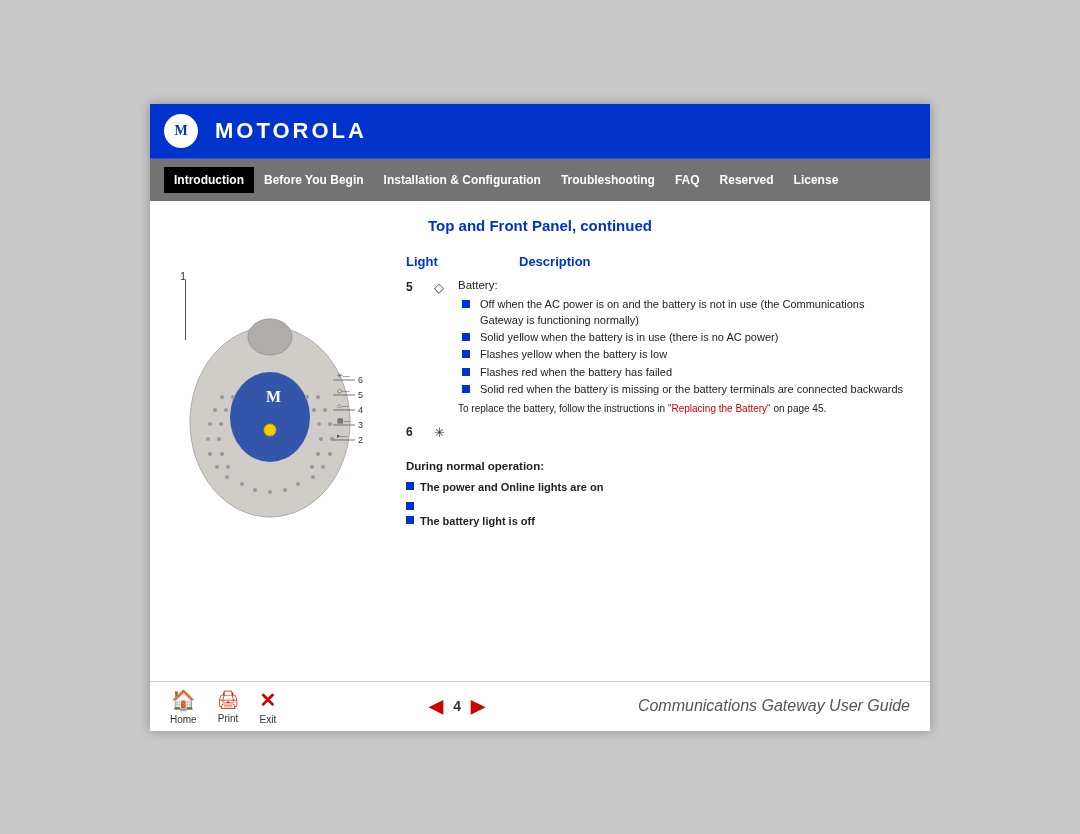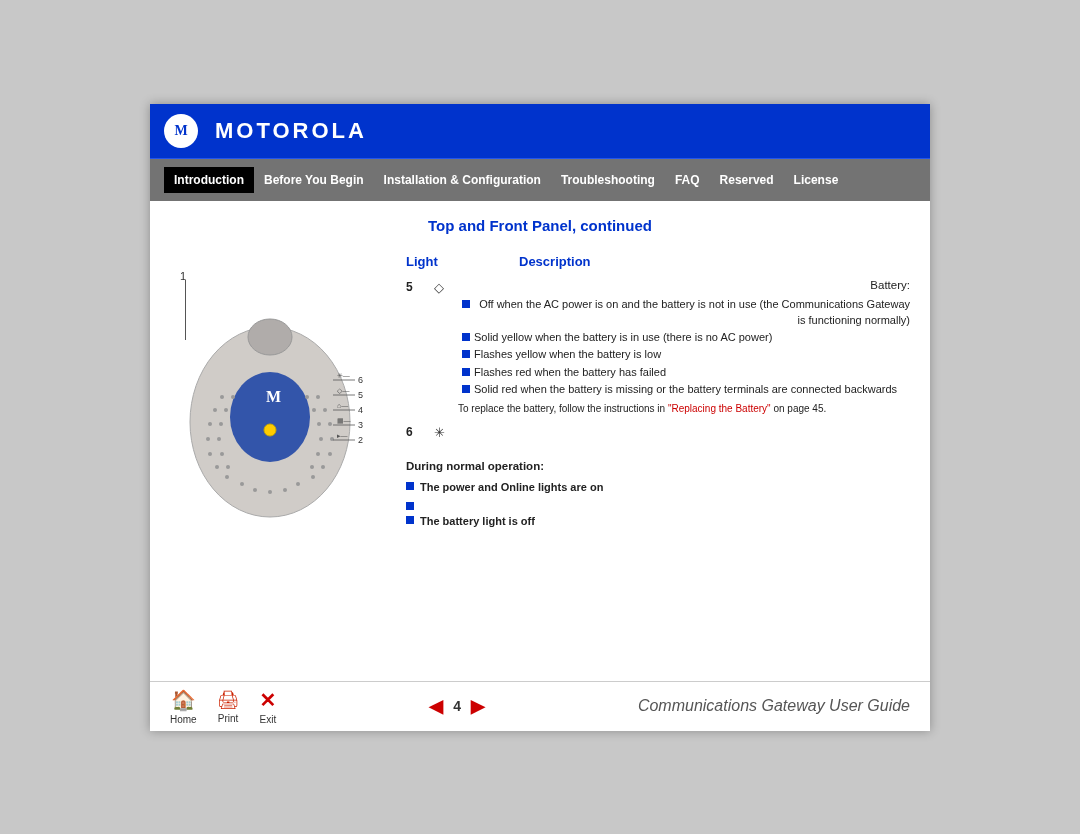--- a/index.html
+++ b/index.html
@@ -136,34 +136,32 @@
       margin-top: 1px;
       font-size: 13px;
       color: #333;
     }
     .entry-content {
       flex: 1;
     }
     .entry-content .main-label {
       font-size: 11.5px;
       font-weight: normal;
-      text-align: right;
     }
     .bullet-list {
       list-style: none;
       margin: 3px 0 3px 4px;
     }
     .bullet-list li {
       display: flex;
       align-items: flex-start;
-      gap: 4px;
+      gap: 10px;
       margin-bottom: 2px;
       font-size: 11px;
       line-height: 1.4;
-      text-align: right;
     }
     .link-text {
       color: #cc0000;
       text-decoration: none;
     }
     .divider-section {
       margin-top: 10px;
       font-size: 11.5px;
       font-weight: bold;
     }

